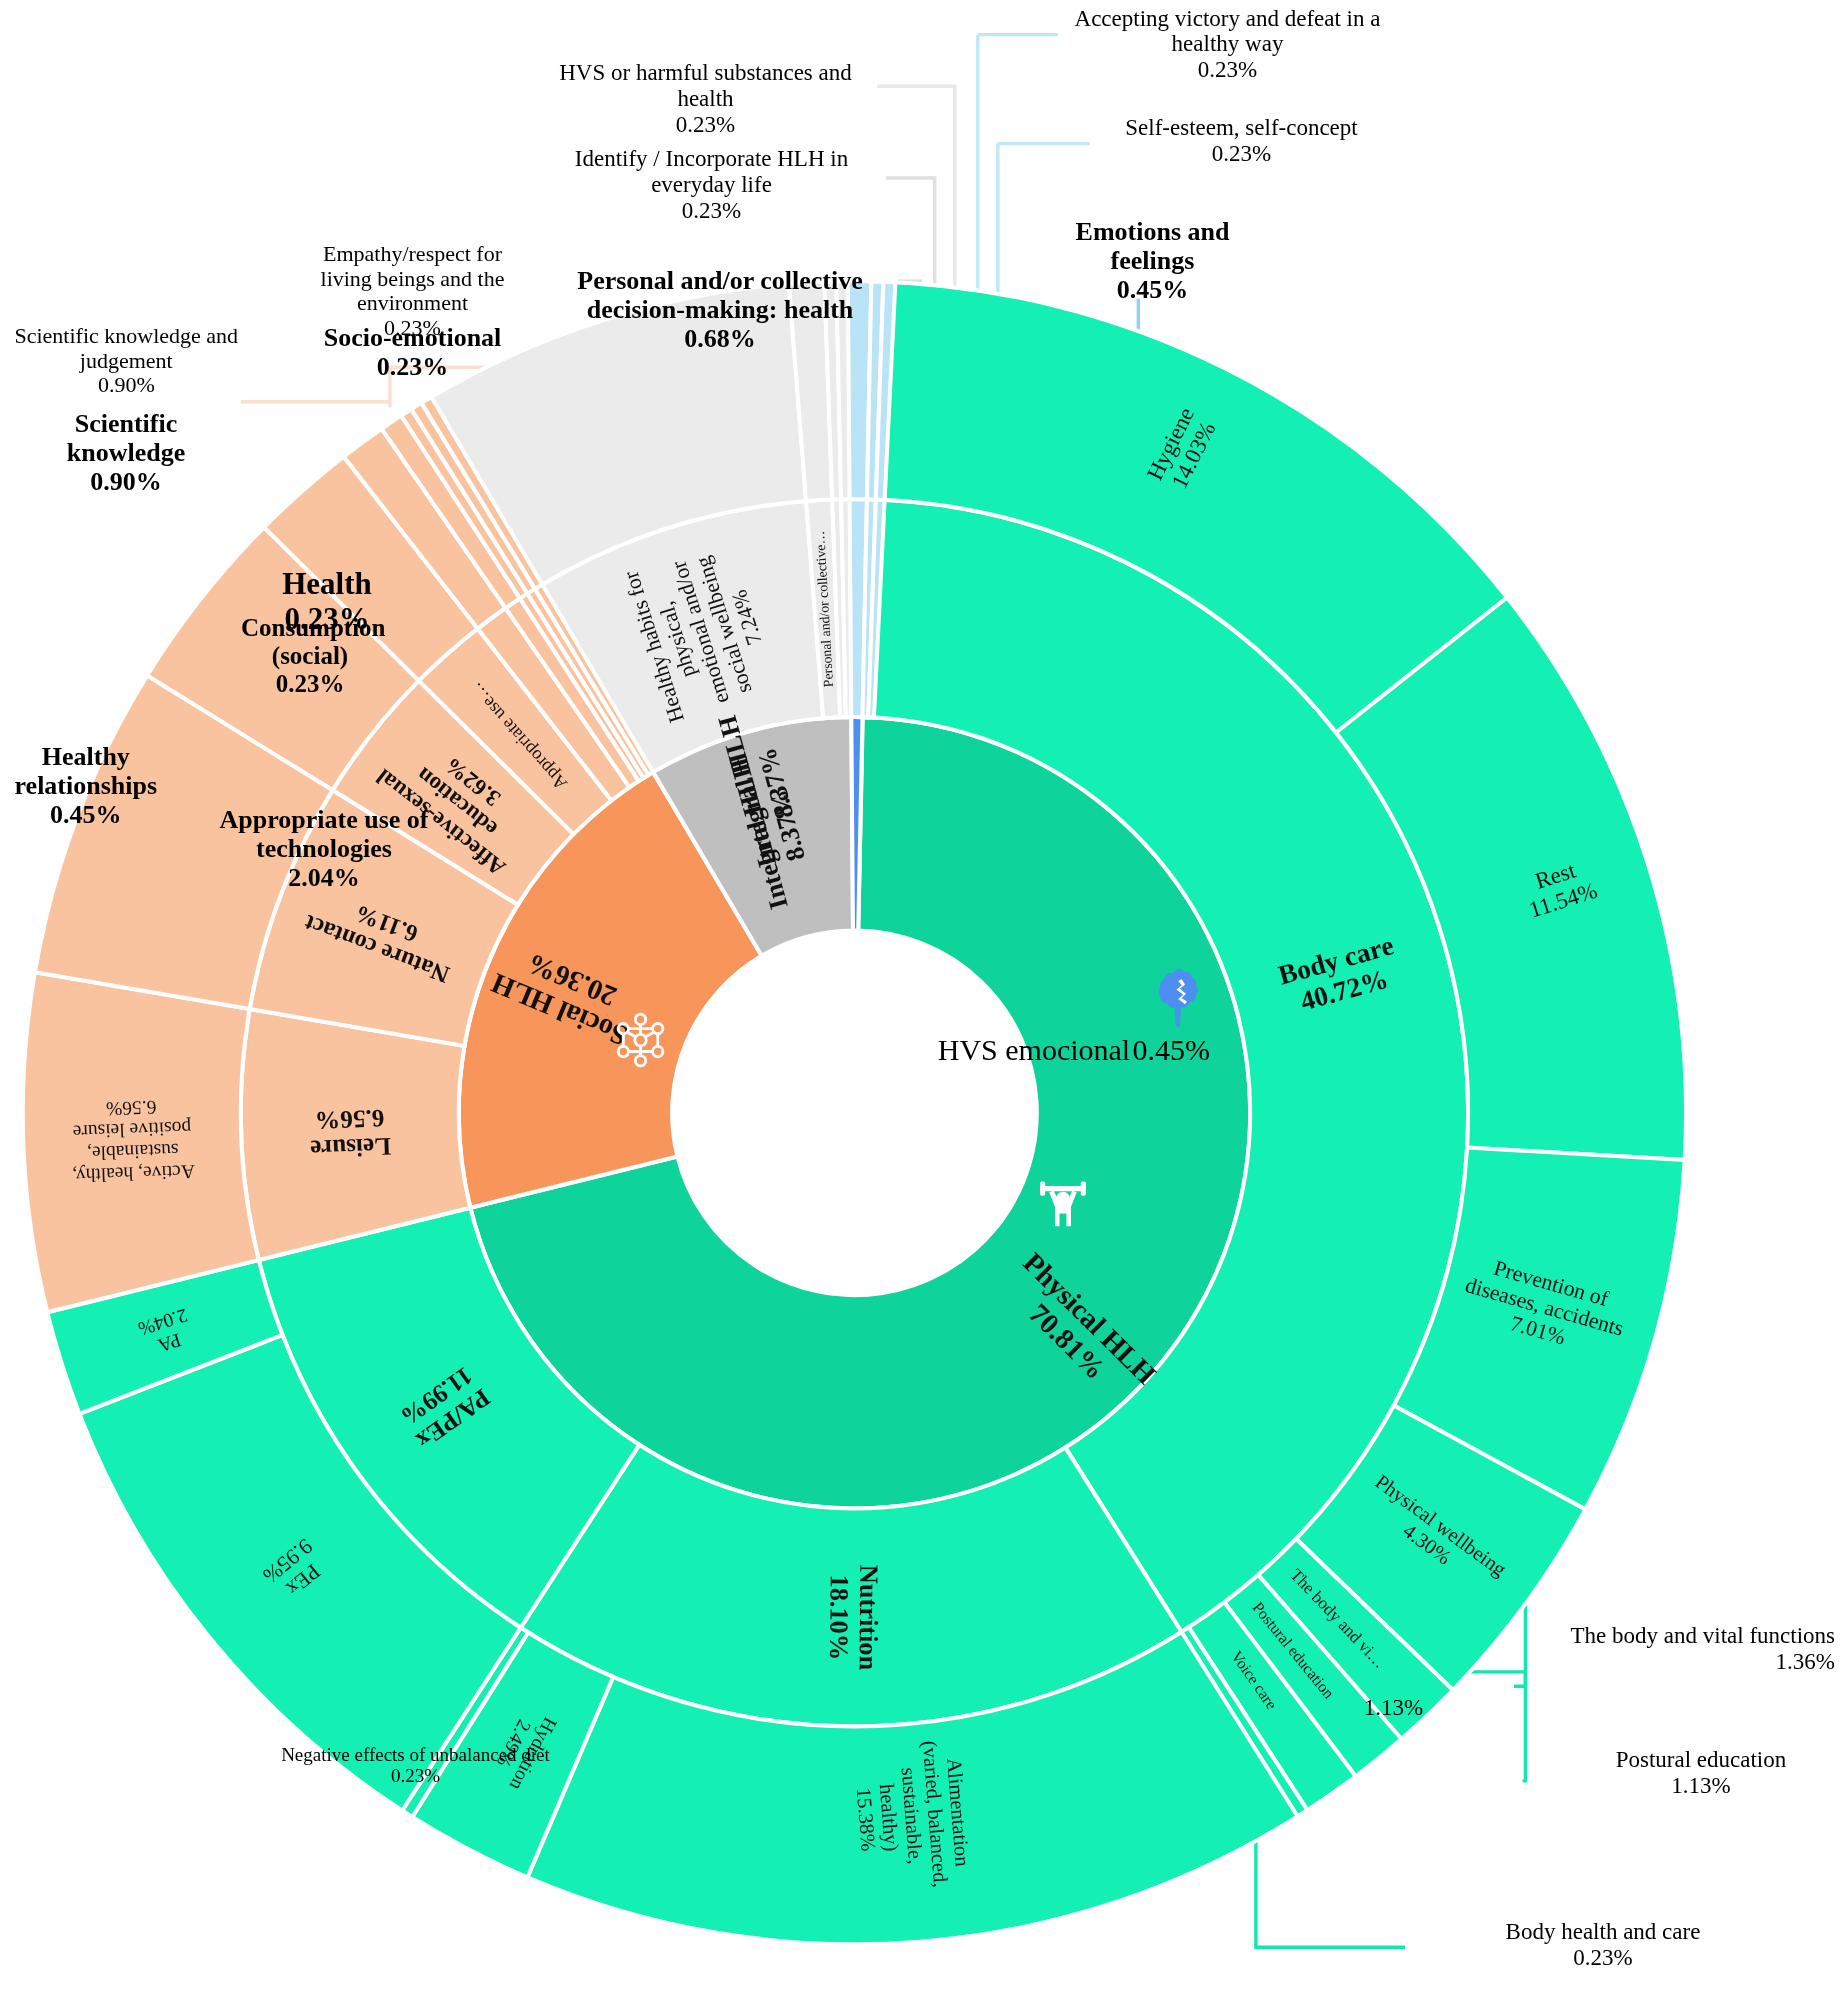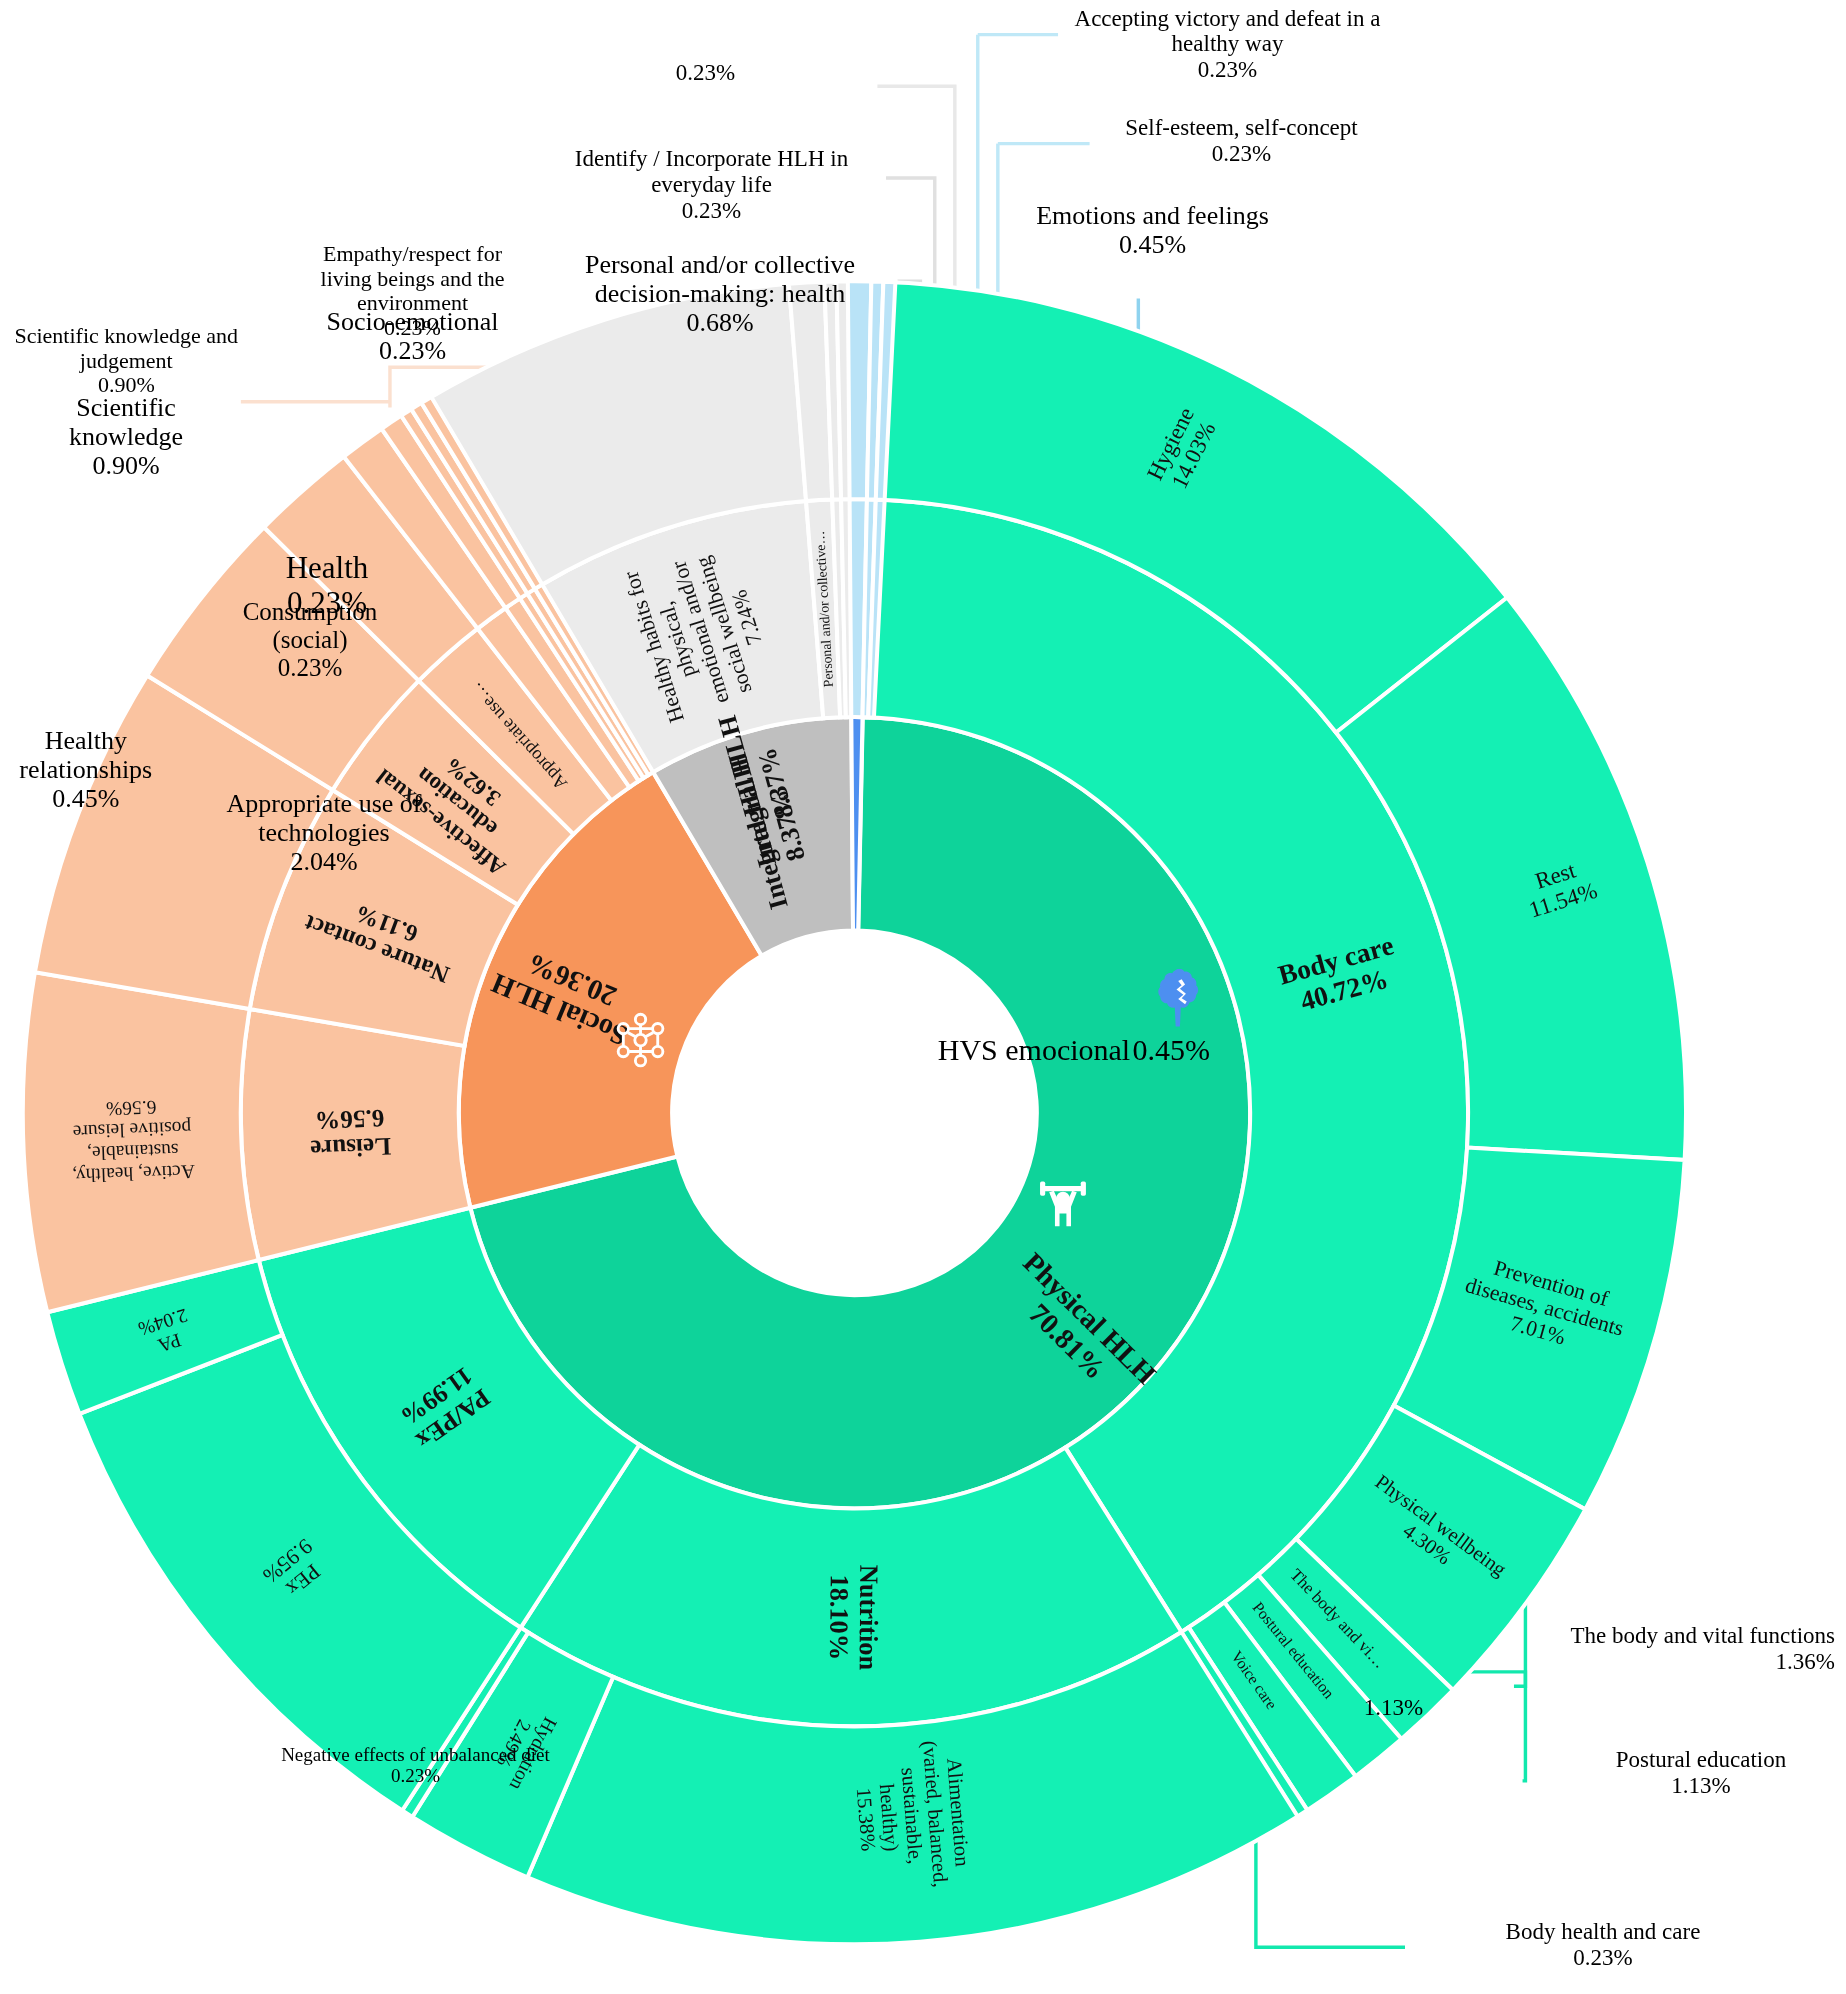--- a/index.html
+++ b/index.html
@@ -4,21 +4,21 @@
 <style>
   html,body{margin:0;padding:0;background:#fff;}
   body{
     width:1846px;height:1995px;position:relative;overflow:hidden;
     font-family:"Liberation Serif","DejaVu Serif",serif;
     color:#000;
   }
   #stage{position:absolute;left:0;top:0;width:1846px;height:1995px;}
   svg#sun{position:absolute;left:0;top:0;width:1846px;height:1995px;}
   .callout{position:absolute;text-align:center;line-height:1.12;}
-  .callout.bold{font-weight:normal;}
+  .callout.bold{font-weight:bold;margin-top:16px;}
   .lbl-name{display:block;}
   .lbl-pct{display:block;}
   .center-label{position:absolute;text-align:right;line-height:1.15;}
   .center-title{font-size:30px;font-family:"Liberation Serif",serif;}
   .center-pct{font-size:30px;font-family:"Liberation Serif",serif;font-weight:normal;}
   svg text{font-family:"Liberation Serif","DejaVu Serif",serif;}
 </style>
 </head>
 <body>
 
@@ -238,20 +238,21 @@
         <path fill="#4d8ff0" d="M32 3c-4-3-10-2-12 2-5-1-9 2-9 7-4 1-6 5-5 9-3 3-3 8 0 11 0 5 4 8 8 8 1 4 5 6 9 5l1 22h5l1-22c5 1 9-2 10-6 4 0 8-4 8-9 3-3 3-8 0-11 1-4-1-8-5-9 0-5-5-8-9-7-2-4-8-5-12 0z"></path>
         <path fill="#fff" d="M31 12l4 6-6 5 7 6-5 5 6 4-2 3-8-6 6-5-8-6 6-5-4-5z"></path>
       </svg>
     </div>
     <span class="center-title">HVS emocional</span>
     <span class="center-pct">0.45%</span>
   </div>
 
   <div id="callout-layer">
       <div class="callout" style="left: 545px; top: 60px; width: 321px; font-size: 23px;">
+        <span class="lbl-name">HVS or harmful substances and health</span>
         <span class="lbl-pct">0.23%</span>
       </div>
       <div class="callout" style="left: 545px; top: 146px; width: 333px; font-size: 23px;">
         <span class="lbl-name">Identify / Incorporate HLH in everyday life</span>
         <span class="lbl-pct">0.23%</span>
       </div>
       <div class="callout bold" style="left: 551px; top: 250px; width: 338px; font-size: 26px;">
         <span class="lbl-name">Personal and/or collective decision-making: health</span>
         <span class="lbl-pct">0.68%</span>
       </div>

